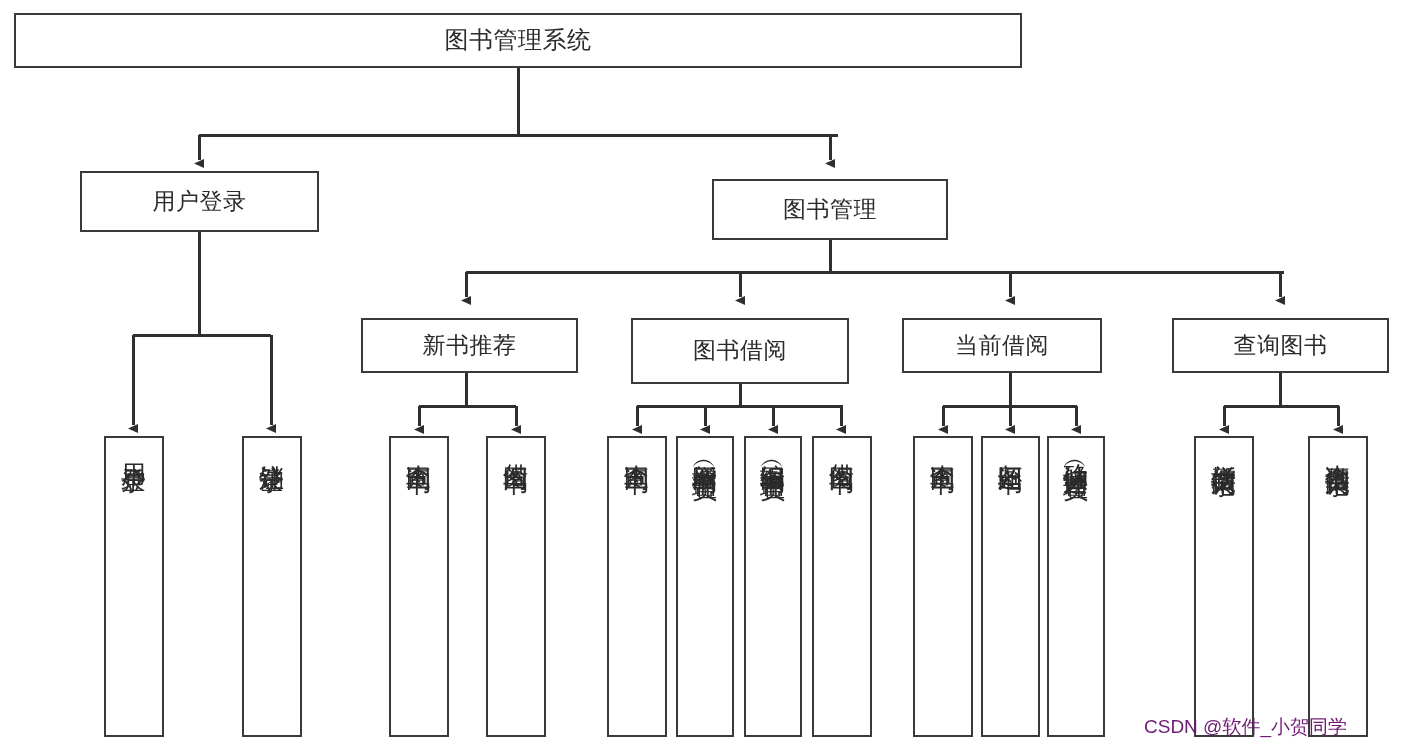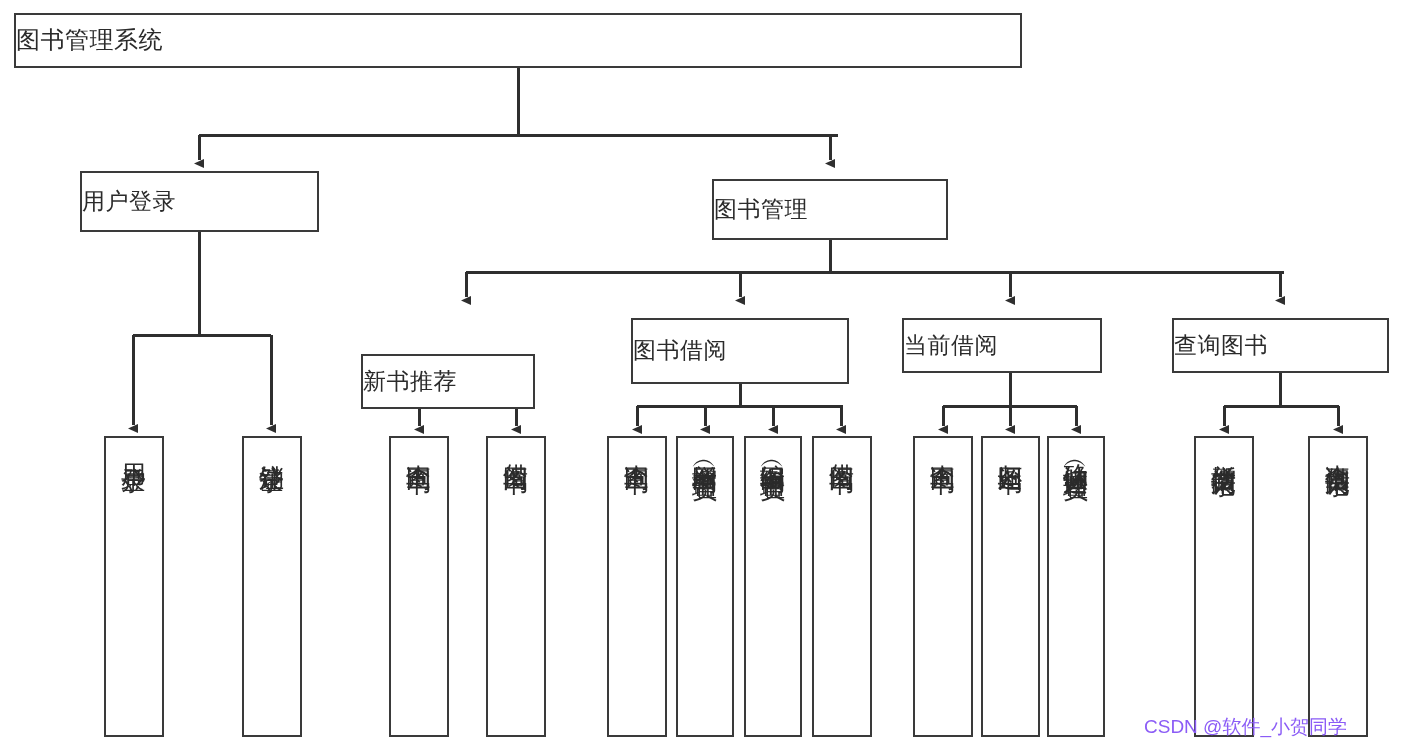--- a/index.html
+++ b/index.html
@@ -24,21 +24,21 @@
     width: 1405px;
     height: 747px;
   }
   .node {
     position: absolute;
     box-sizing: border-box;
     background: #ffffff;
     border: 2px solid #3a3a3a;
     display: flex;
     align-items: center;
-    justify-content: flex-start;
+    justify-content: center;
     color: #2b2b2b;
   }
   .node-label {
     display: block;
     text-align: center;
     line-height: 1.18;
     letter-spacing: 0.5px;
   }
   .node.horiz .node-label {
     writing-mode: horizontal-tb;
@@ -58,21 +58,21 @@
     font-size: 25px;
     line-height: 1.28;
     letter-spacing: 2px;
     white-space: nowrap;
   }
   #watermark {
     position: absolute;
     left: 1144px;
     top: 714px;
     font-size: 19px;
-    color: #8b5cf6;
+    color: #701a75;
     white-space: nowrap;
     pointer-events: none;
     user-select: none;
   }
 </style>
 </head>
 <body>
 
 <div id="diagram-root">
 
@@ -130,21 +130,21 @@
     <span class="node-label">图书管理系统</span>
   </div>
 
   <div class="node horiz" style="left:80px; top:171px; width:239px; height:61px;">
     <span class="node-label">用户登录</span>
   </div>
   <div class="node horiz" style="left:712px; top:171px; width:236px; height:61px;margin-top:8px;">
     <span class="node-label">图书管理</span>
   </div>
 
-  <div class="node horiz" style="left:361px; top:318px; width:174px; height:55px;margin-top:36px;">
+  <div class="node horiz" style="left:361px; top:318px; width:217px; height:55px;">
     <span class="node-label">新书推荐</span>
   </div>
   <div class="node horiz" style="left:631px; top:318px; width:218px; height:66px;font-family:Liberation Serif, serif;">
     <span class="node-label">图书借阅</span>
   </div>
   <div class="node horiz" style="left:902px; top:318px; width:200px; height:55px;">
     <span class="node-label">当前借阅</span>
   </div>
   <div class="node horiz" style="left:1172px; top:318px; width:217px; height:55px;">
     <span class="node-label">查询图书</span>

